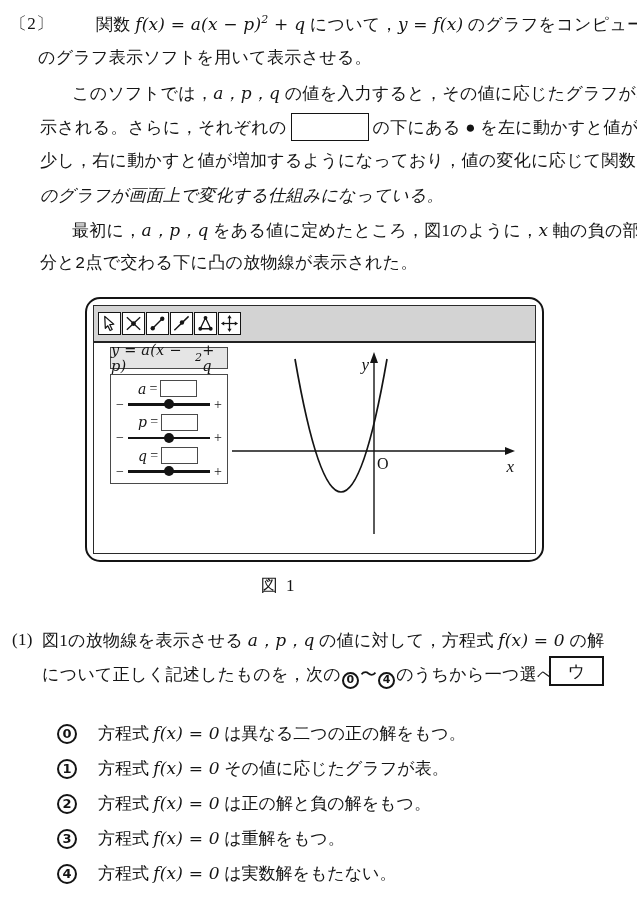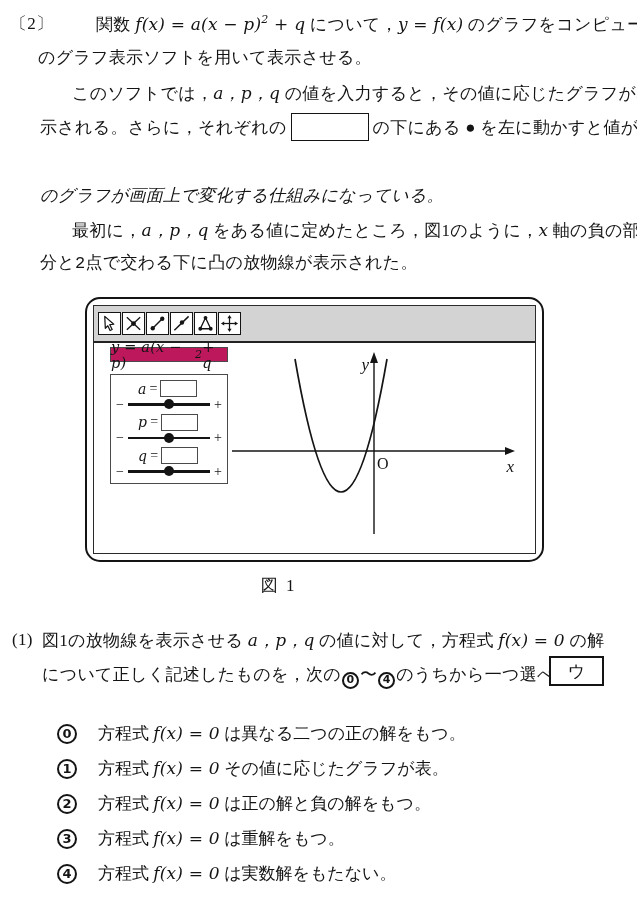--- a/index.html
+++ b/index.html
@@ -40,23 +40,23 @@
     display:flex;align-items:center;padding-left:4px;gap:1px;
   }
   .tool-btn{
     width:23px;height:23px;box-sizing:border-box;background:#fff;
     border:1.6px solid #141414;padding:0;display:flex;align-items:center;
     justify-content:center;cursor:pointer;
   }
   .tool-btn svg{width:19px;height:19px;display:block;}
   .content{position:relative;flex:1;}
   .formula-box{
-    position:absolute;left:16px;top:4px;width:118px;height:15px;
+    position:absolute;left:16px;top:4px;width:118px;height:22px;
     box-sizing:border-box;border:1.3px solid #4a4a4a;display:flex;
-    align-items:center;justify-content:center;font-size:14.5px;background:#be185d;
+    align-items:center;justify-content:center;font-size:14.5px;background:#e5e5e5;
   }
   .sliders-panel{
     position:absolute;left:16px;top:31px;width:118px;height:110px;
     box-sizing:border-box;border:1.3px solid #4a4a4a;background:#fff;
     display:flex;flex-direction:column;justify-content:space-evenly;
     padding:3px 5px;
   }
   .slider-group{display:flex;flex-direction:column;}
   .label-row{display:flex;align-items:center;gap:3px;margin-left:22px;font-size:14px;height:18px;}
   .value-box{width:37px;height:17px;box-sizing:border-box;border:1.2px solid #4a4a4a;background:#fff;}
@@ -79,20 +79,21 @@
 </head>
 <body>
 
 <div id="page">
 
   <span class="line" style="left:10px;top:12px;">〔2〕</span>
   <div class="line" style="left:56px;top:12px;margin-left:40px;"><span>関数 </span><span class="math">f(x) = a(x − p)</span><sup class="math">2</sup><span class="math"> + q</span><span> について，</span><span class="math">y = f(x)</span><span> のグラフをコンピュータ</span></div>
   <div class="line" style="left:38px;top:46px;"><span>のグラフ表示ソフトを用いて表示させる。</span></div>
   <div class="line" style="left:72px;top:81px;"><span>このソフトでは，</span><span class="math">a，p，q</span><span> の値を入力すると，その値に応じたグラフが表</span></div>
   <div class="line" style="left:40px;top:113px;"><span>示される。さらに，それぞれの</span><span class="inline-box"></span><span>の下にある ● を左に動かすと値が減</span></div>
+  <div class="line" style="left:40px;top:149px;"><span>少し，右に動かすと値が増加するようになっており，値の変化に応じて関数</span></div>
   <div class="line" style="left:40px;top:184px;font-style:italic;"><span>のグラフが画面上で変化する仕組みになっている。</span></div>
   <div class="line" style="left:72px;top:218px;"><span>最初に，</span><span class="math">a，p，q</span><span> をある値に定めたところ，図1のように，</span><span class="math">x</span><span> 軸の負の部</span></div>
   <div class="line" style="left:40px;top:252px;font-family:Liberation Mono, monospace;"><span>分と2点で交わる下に凸の放物線が表示された。</span></div>
 
   <div class="window">
     <div class="window-inner">
       <div class="toolbar">
         <button class="tool-btn" title="pointer">
           <svg viewBox="0 0 20 20">
             <path d="M5 2.5 L14.5 10.8 L10.3 11.3 L12.8 16.3 L10.6 17.4 L8.2 12.4 L5.6 15 Z" fill="#fff" stroke="#141414" stroke-width="1.3" stroke-linejoin="round"></path>

